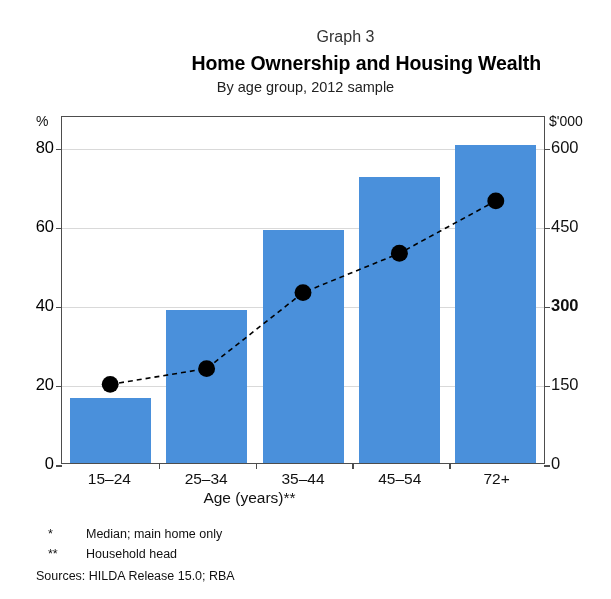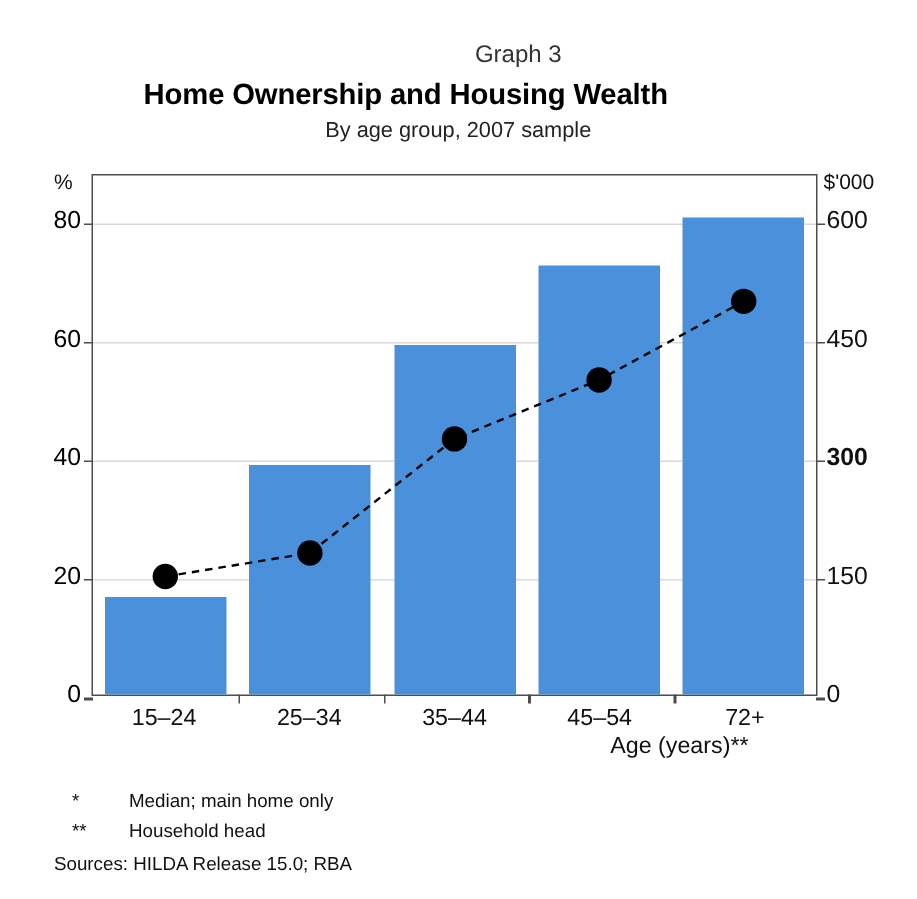--- a/index.html
+++ b/index.html
@@ -12,21 +12,21 @@
   }
   .page{position:relative;width:611px;height:599px;}
 
   
   .graph-num{
     position:absolute;left:0;top:28px;width:611px;
     text-align:center;font-size:16px;color:#333;padding-left:40px;
   }
   .title{
     position:absolute;left:0;top:52px;width:541px;
-    text-align:center;font-size:19.5px;font-weight:bold;color:#000;
+    text-align:right;font-size:19.5px;font-weight:bold;color:#000;
     letter-spacing:-0.1px;
   }
   .subtitle{
     position:absolute;left:0;top:79px;width:611px;
     text-align:center;font-size:14.5px;color:#222;
   }
 
   
   .unit-left{
     position:absolute;left:36px;top:113px;font-size:14px;color:#111;
@@ -66,21 +66,21 @@
     width:40px;left:14px;
   }
   .ylab-r{
     position:absolute;font-size:16.5px;color:#111;text-align:left;
     width:60px;left:551px;
   }
   .xlab{
     position:absolute;top:470px;font-size:15.5px;color:#111;text-align:center;
   }
   .axis-title{
-    position:absolute;left:0;top:489px;width:499px;text-align:right;
+    position:absolute;left:0;top:489px;width:499px;text-align:center;
     font-size:15.5px;color:#111;
   }
 
   
   .legend{
     position:absolute;left:72px;top:121px;font-size:14.5px;color:#111;
   }
   .leg-row{display:flex;align-items:center;height:18px;margin-bottom:2px;}
   .leg-sq{width:13px;height:13px;background:#4a90db;margin-right:7px;display:inline-block;}
   .leg-dot{
@@ -94,21 +94,21 @@
   .note-mark{width:38px;flex:none;font-size:12.5px;}
   .sources{position:absolute;left:36px;top:569px;font-size:12.5px;color:#111;}
 </style>
 </head>
 <body>
 
 <div class="page">
 
   <div class="graph-num">Graph 3</div>
   <div class="title">Home Ownership and Housing Wealth</div>
-  <div class="subtitle">By age group, 2007 sample</div>
+  <div class="subtitle">By age group, 2012 sample</div>
 
   <div class="unit-left">%</div>
   <div class="unit-right">$'000</div>
 
   <div class="plot">
     <div id="grid-layer">
         <div class="gridline" style="top: 268.909px;"></div>
         <div class="gridline" style="top: 189.818px;"></div>
         <div class="gridline" style="top: 110.727px;"></div>
         <div class="gridline" style="top: 31.6364px;"></div>

